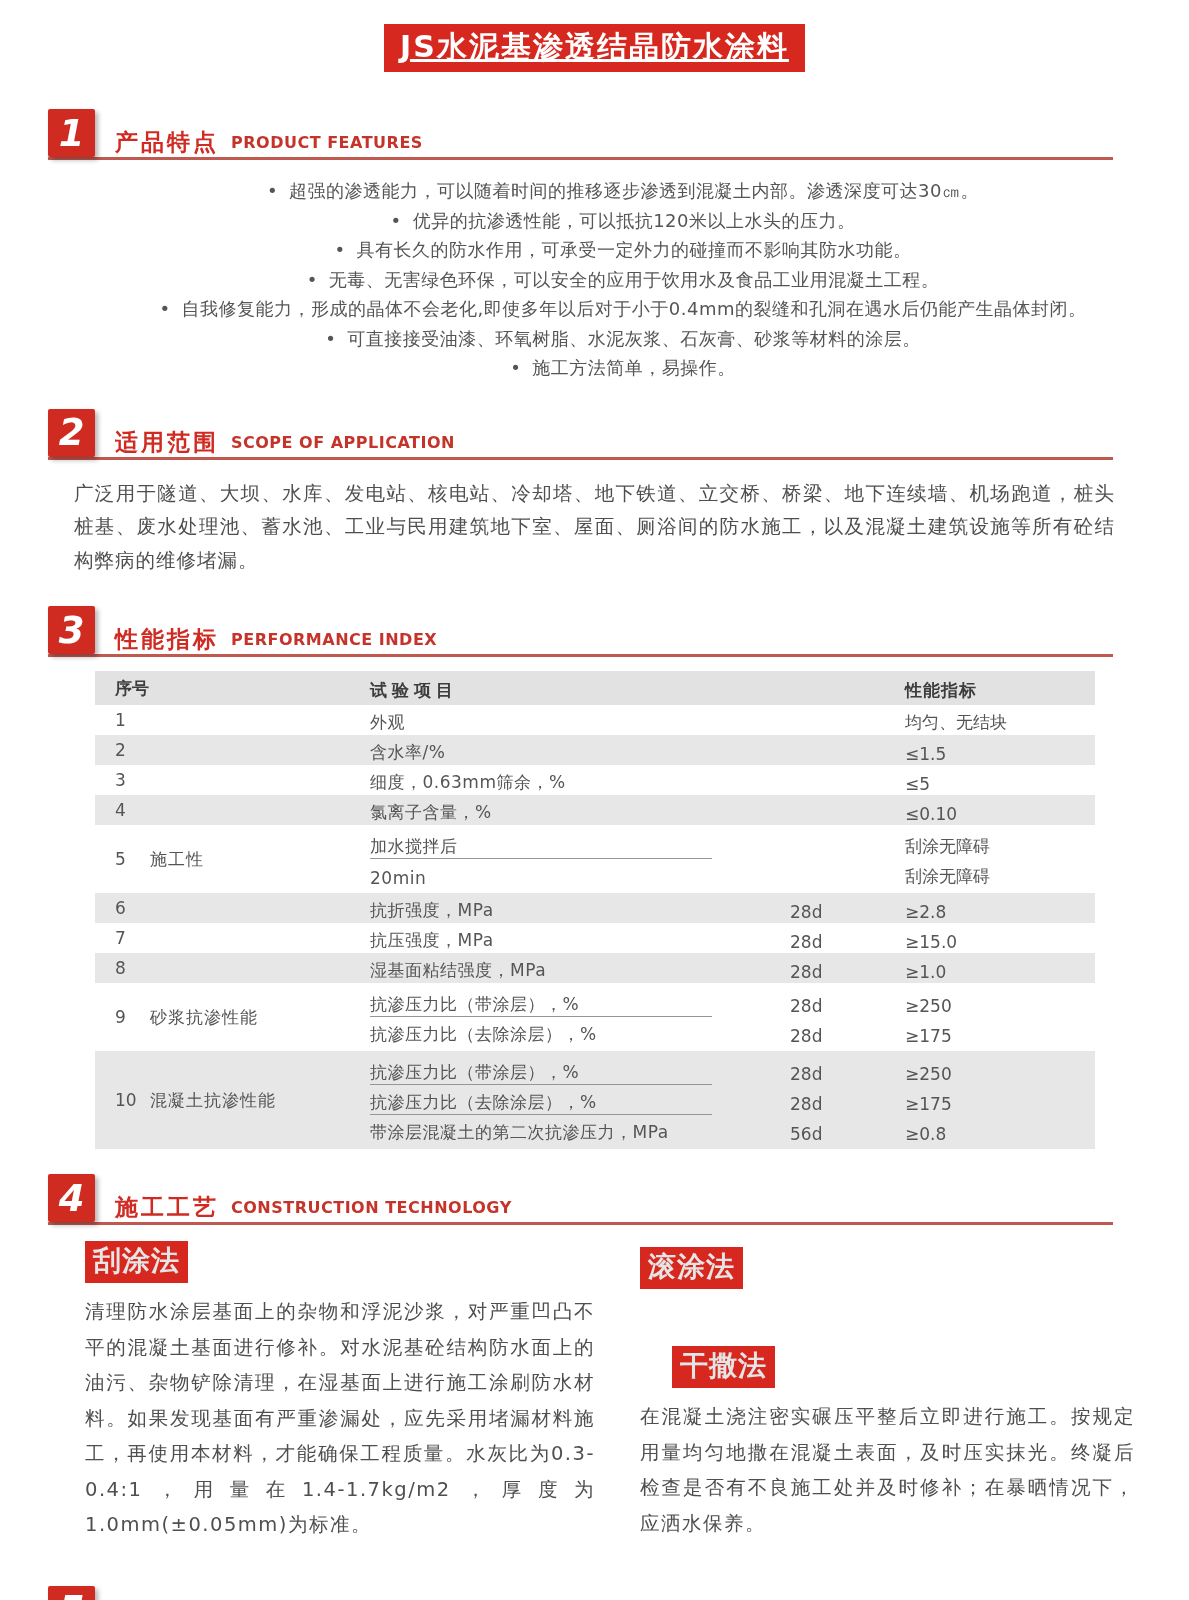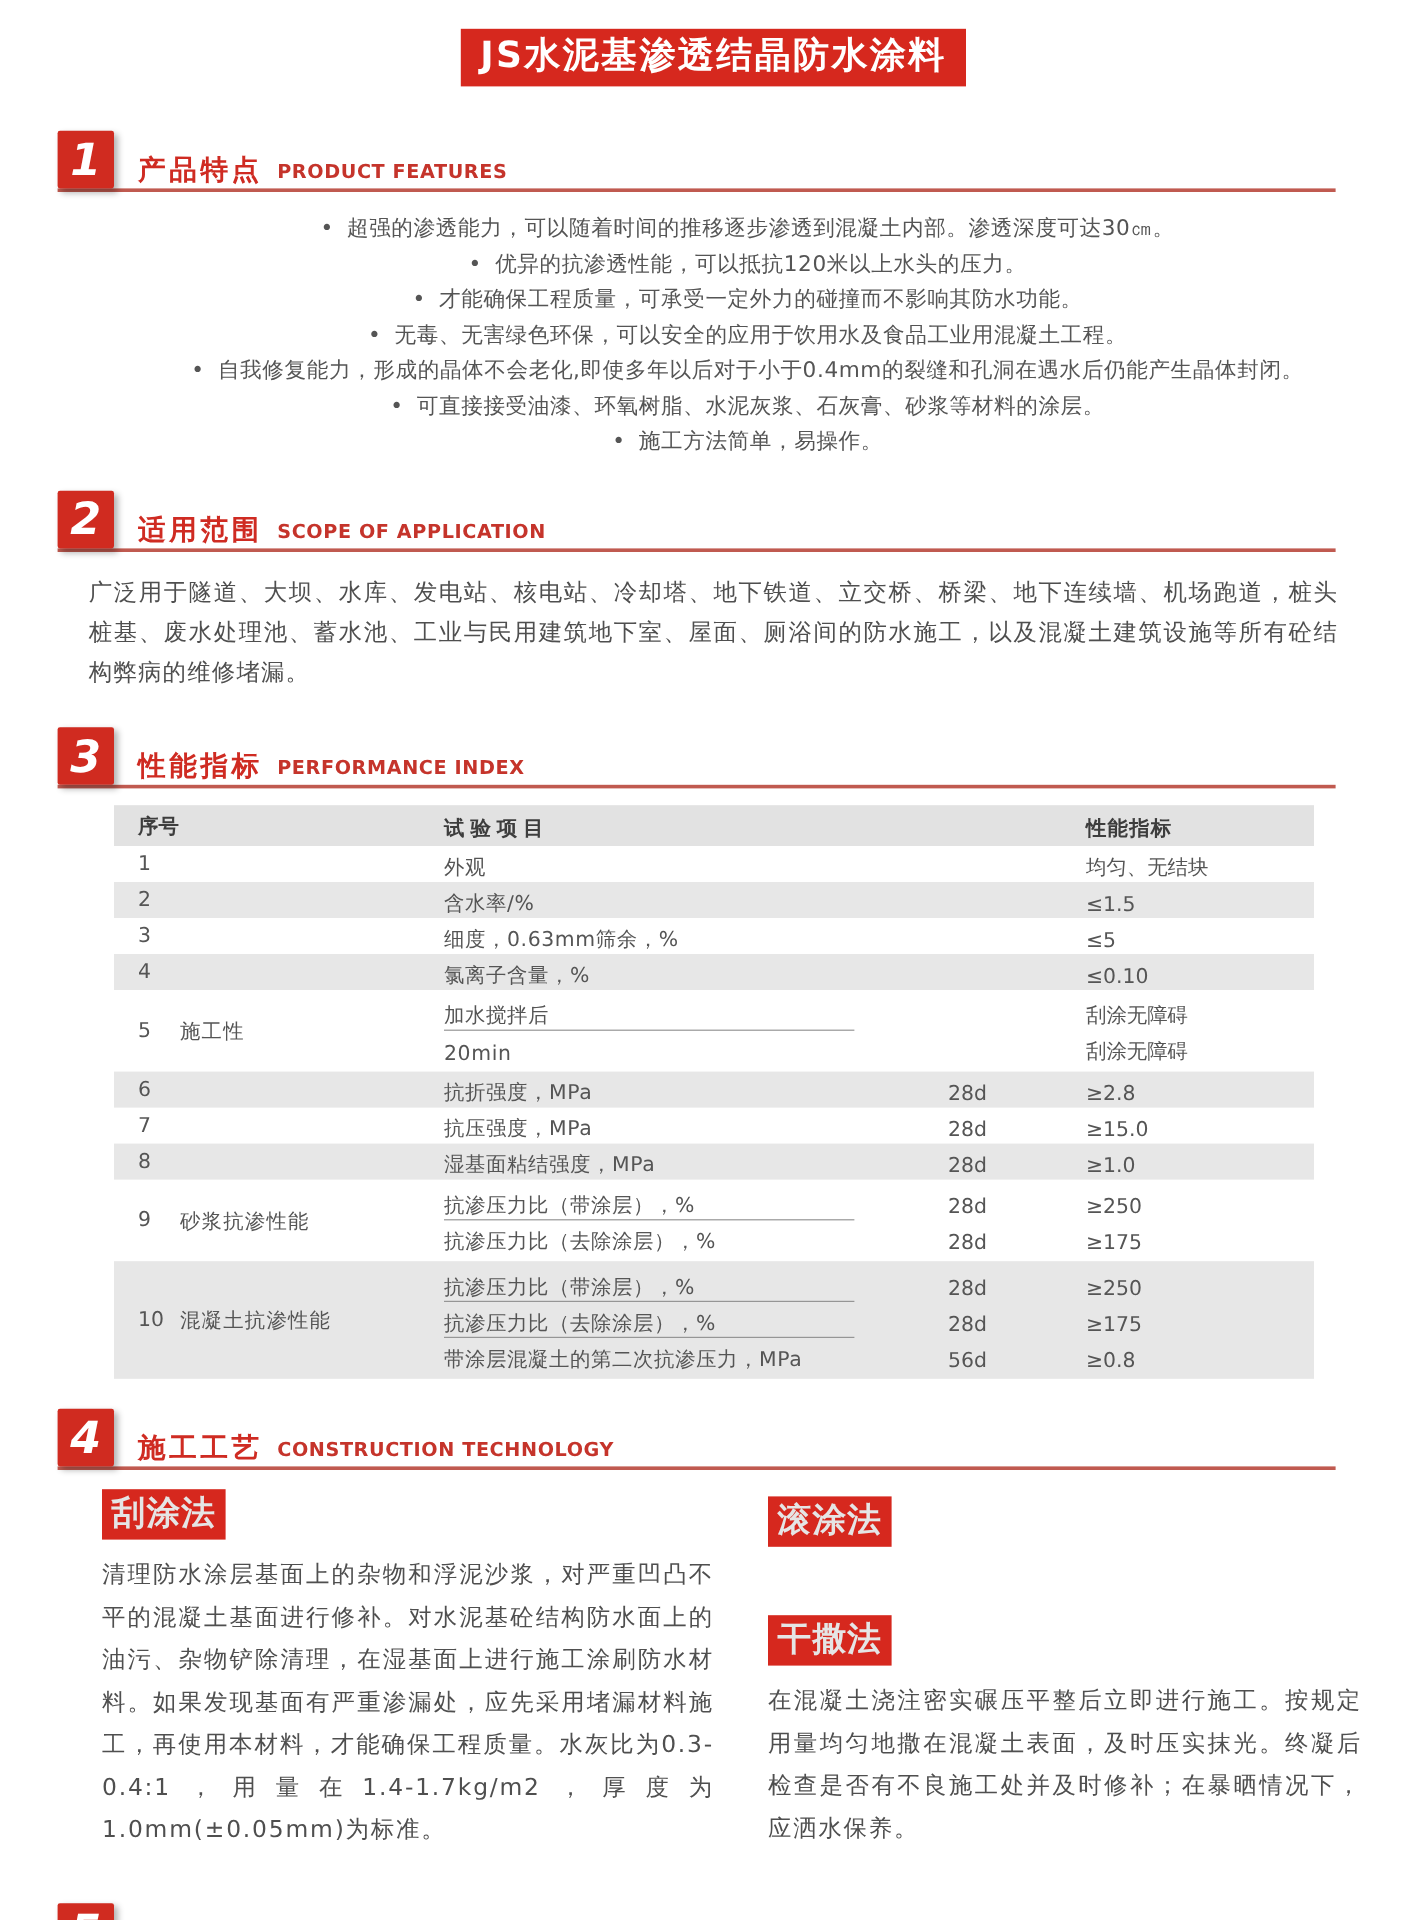--- a/index.html
+++ b/index.html
@@ -9,21 +9,21 @@
     font-family:"DejaVu Sans","Liberation Sans",sans-serif;
     color:#4f4f4f;
   }
   .page { padding:0 48px; }
 
   
   .banner-wrap { text-align:center; padding-top:24px; }
   .banner {
     display:inline-block; background:#d6281e; color:#fff;
     font-size:30px; font-weight:bold; letter-spacing:2px;
-    padding:3px 16px 6px; line-height:1.3;
+    padding:3px 16px 6px; line-height:1.3;text-decoration:underline;
   }
 
   
   .sec-head {
     display:flex; align-items:flex-end;
     border-bottom:3px solid #c05a50;
     margin-right:28px; position:relative;
   }
   .sec-num {
     width:47px; height:48px; background:#d02b20; color:#fff;
@@ -81,21 +81,21 @@
   .col-right { width:495px; flex:0 0 auto; margin-left:45px; }
   .badge {
     display:inline-block; background:#d6281e; color:#e5e5e5;
     font-size:28px; font-weight:bold; padding:1px 8px 3px; letter-spacing:1px;
   }
   .method-text {
     margin-top:11px; font-size:19.5px; color:#4f4f4f;
     line-height:35.5px; text-align:justify; letter-spacing:1.5px;
   }
   .badge-roll { margin-top:6px; }
-  .badge-dry  { margin-top:57px; }
+  .badge-dry  { margin-top:57px;margin-left:32px; }
 
   
   .sec1 { margin-top:37px; }
   .sec2 { margin-top:26px; }
   .sec3 { margin-top:29px; }
   .sec4 { margin-top:25px; }
   .sec5 { margin-top:43px; }
 </style>
 </head>
 <body>
@@ -108,21 +108,21 @@
 
   <div class="sec sec1">
     <div class="sec-head">
       <div class="sec-num">1</div>
       <div class="sec-title-zh">产品特点</div>
       <div class="sec-title-en">PRODUCT FEATURES</div>
     </div>
     <ul class="features">
       <li>超强的渗透能力，可以随着时间的推移逐步渗透到混凝土内部。渗透深度可达30㎝。</li>
       <li>优异的抗渗透性能，可以抵抗120米以上水头的压力。</li>
-      <li>才能确保工程质量，可承受一定外力的碰撞而不影响其防水功能。</li>
+      <li>具有长久的防水作用，可承受一定外力的碰撞而不影响其防水功能。</li>
       <li>无毒、无害绿色环保，可以安全的应用于饮用水及食品工业用混凝土工程。</li>
       <li>自我修复能力，形成的晶体不会老化,即使多年以后对于小于0.4mm的裂缝和孔洞在遇水后仍能产生晶体封闭。</li>
       <li>可直接接受油漆、环氧树脂、水泥灰浆、石灰膏、砂浆等材料的涂层。</li>
       <li>施工方法简单，易操作。</li>
     </ul>
   </div>
 
   <div class="sec sec2">
     <div class="sec-head">
       <div class="sec-num">2</div>

